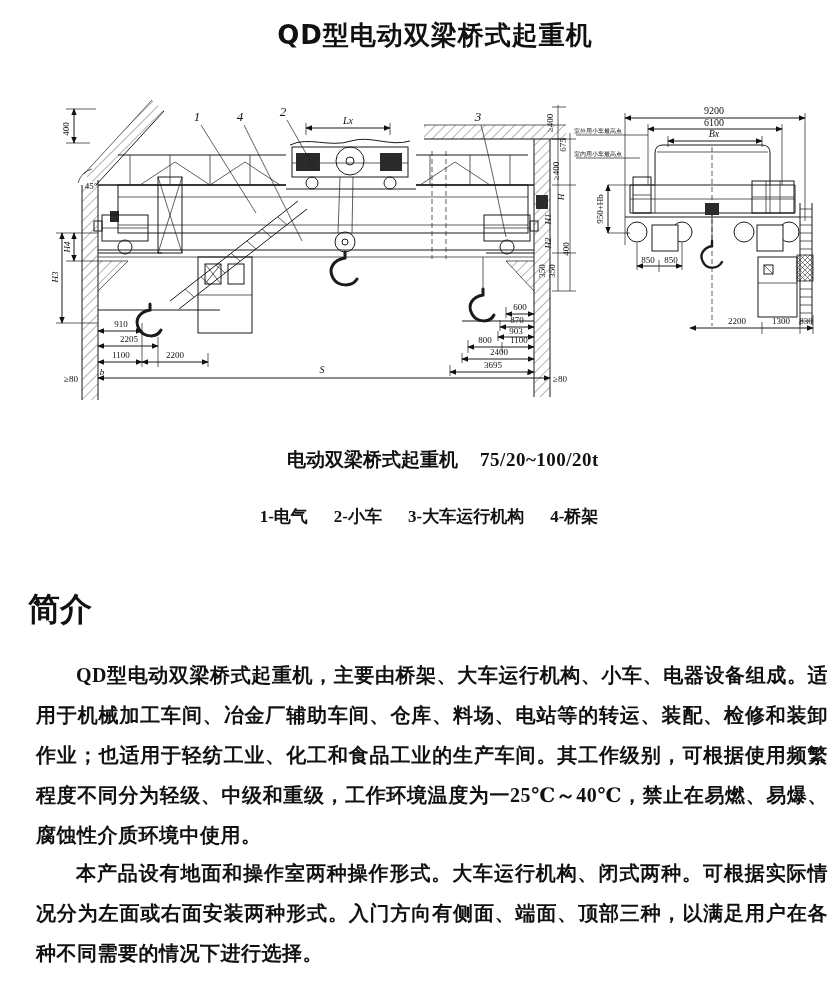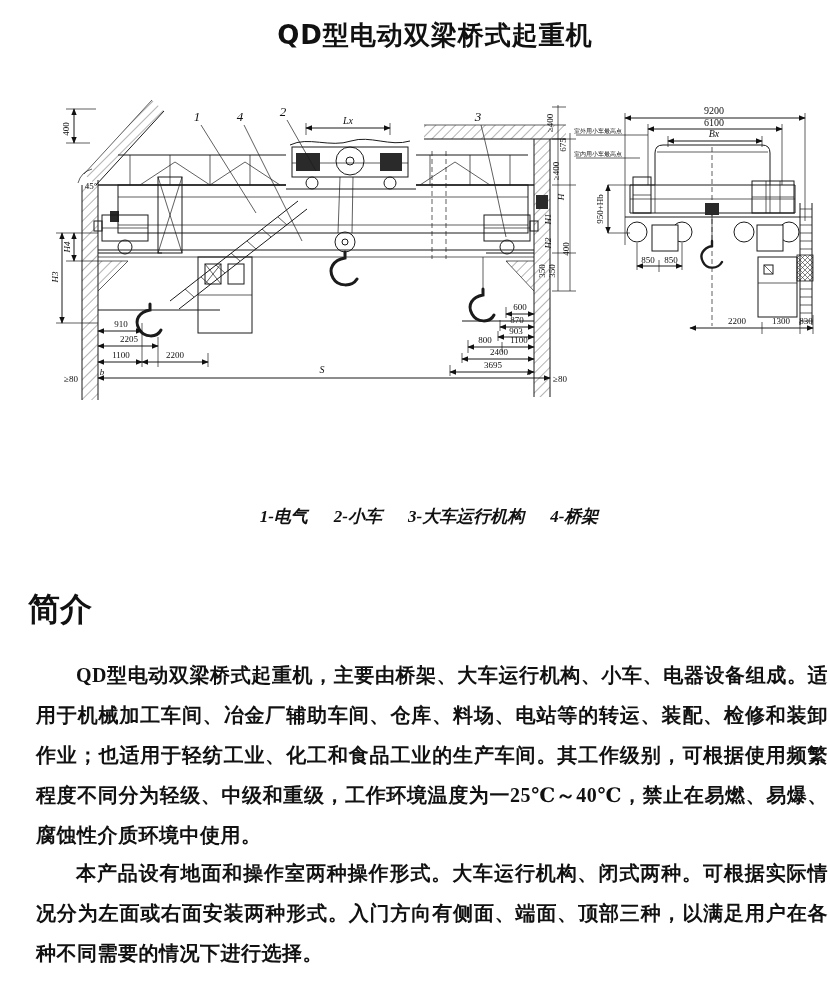--- a/index.html
+++ b/index.html
@@ -6,21 +6,21 @@
   .page{position:relative;width:830px;height:981px;background:#fff;overflow:hidden;
         font-family:"Liberation Serif","DejaVu Serif",serif;color:#111;}
   .title{position:absolute;top:10px;left:12px;width:100%;margin:8px;text-align:center;
          font-family:"DejaVu Sans","Liberation Sans",sans-serif;
          font-size:26px;font-weight:bold;letter-spacing:1px;}
   .drawing{position:absolute;top:85px;left:0;}
   .caption{position:absolute;top:447px;left:0;width:100%;text-align:center;
            font-size:19px;font-weight:bold;padding-left:56px;box-sizing:border-box;}
   .caption .spec{margin-left:22px;letter-spacing:.5px;}
   .legend{position:absolute;top:505px;left:0;width:100%;text-align:center;
-          font-size:17px;font-weight:bold;padding-left:28px;box-sizing:border-box;font-style:italic;}
+          font-size:17px;font-weight:bold;padding-left:28px;box-sizing:border-box;}
   .legend span{margin:0 13px;}
   .intro-h{position:absolute;top:588px;left:28px;margin:0;
            font-family:"DejaVu Sans","Liberation Sans",sans-serif;
            font-size:32px;font-weight:bold;}
   .bodyp{position:absolute;left:36px;width:792px;margin:0;font-size:20px;font-weight:bold;
          line-height:40px;text-align:justify;text-indent:2em;letter-spacing:.5px;}
   .p1{top:655px;}
   .p2{top:853px;}
 
   
@@ -387,20 +387,23 @@
 
       <g>
         <line class="lt" x1="608" y1="100" x2="655" y2="100"></line>
         <line class="lt" x1="608" y1="148" x2="630" y2="148"></line>
         <line class="ln" x1="608" y1="100" x2="608" y2="148" marker-start="url(#ar)" marker-end="url(#ar)"></line>
         <text class="d s9" x="603" y="124" transform="rotate(-90 603 124)">950+Hb</text>
       </g>
     </g>
   </svg>
 
+  <div class="caption">
+    <span>电动双梁桥式起重机</span><span class="spec">75/20~100/20t</span>
+  </div>
 
   <div class="legend">
     <span>1-电气</span><span>2-小车</span><span>3-大车运行机构</span><span>4-桥架</span>
   </div>
 
   <h2 class="intro-h">简介</h2>
 
   <p class="bodyp p1">QD型电动双梁桥式起重机，主要由桥架、大车运行机构、小车、电器设备组成。适用于机械加工车间、冶金厂辅助车间、仓库、料场、电站等的转运、装配、检修和装卸作业；也适用于轻纺工业、化工和食品工业的生产车间。其工作级别，可根据使用频繁程度不同分为轻级、中级和重级，工作环境温度为一25℃～40℃，禁止在易燃、易爆、腐蚀性介质环境中使用。</p>
   <p class="bodyp p2">本产品设有地面和操作室两种操作形式。大车运行机构、闭式两种。可根据实际情况分为左面或右面安装两种形式。入门方向有侧面、端面、顶部三种，以满足用户在各种不同需要的情况下进行选择。</p>
 

